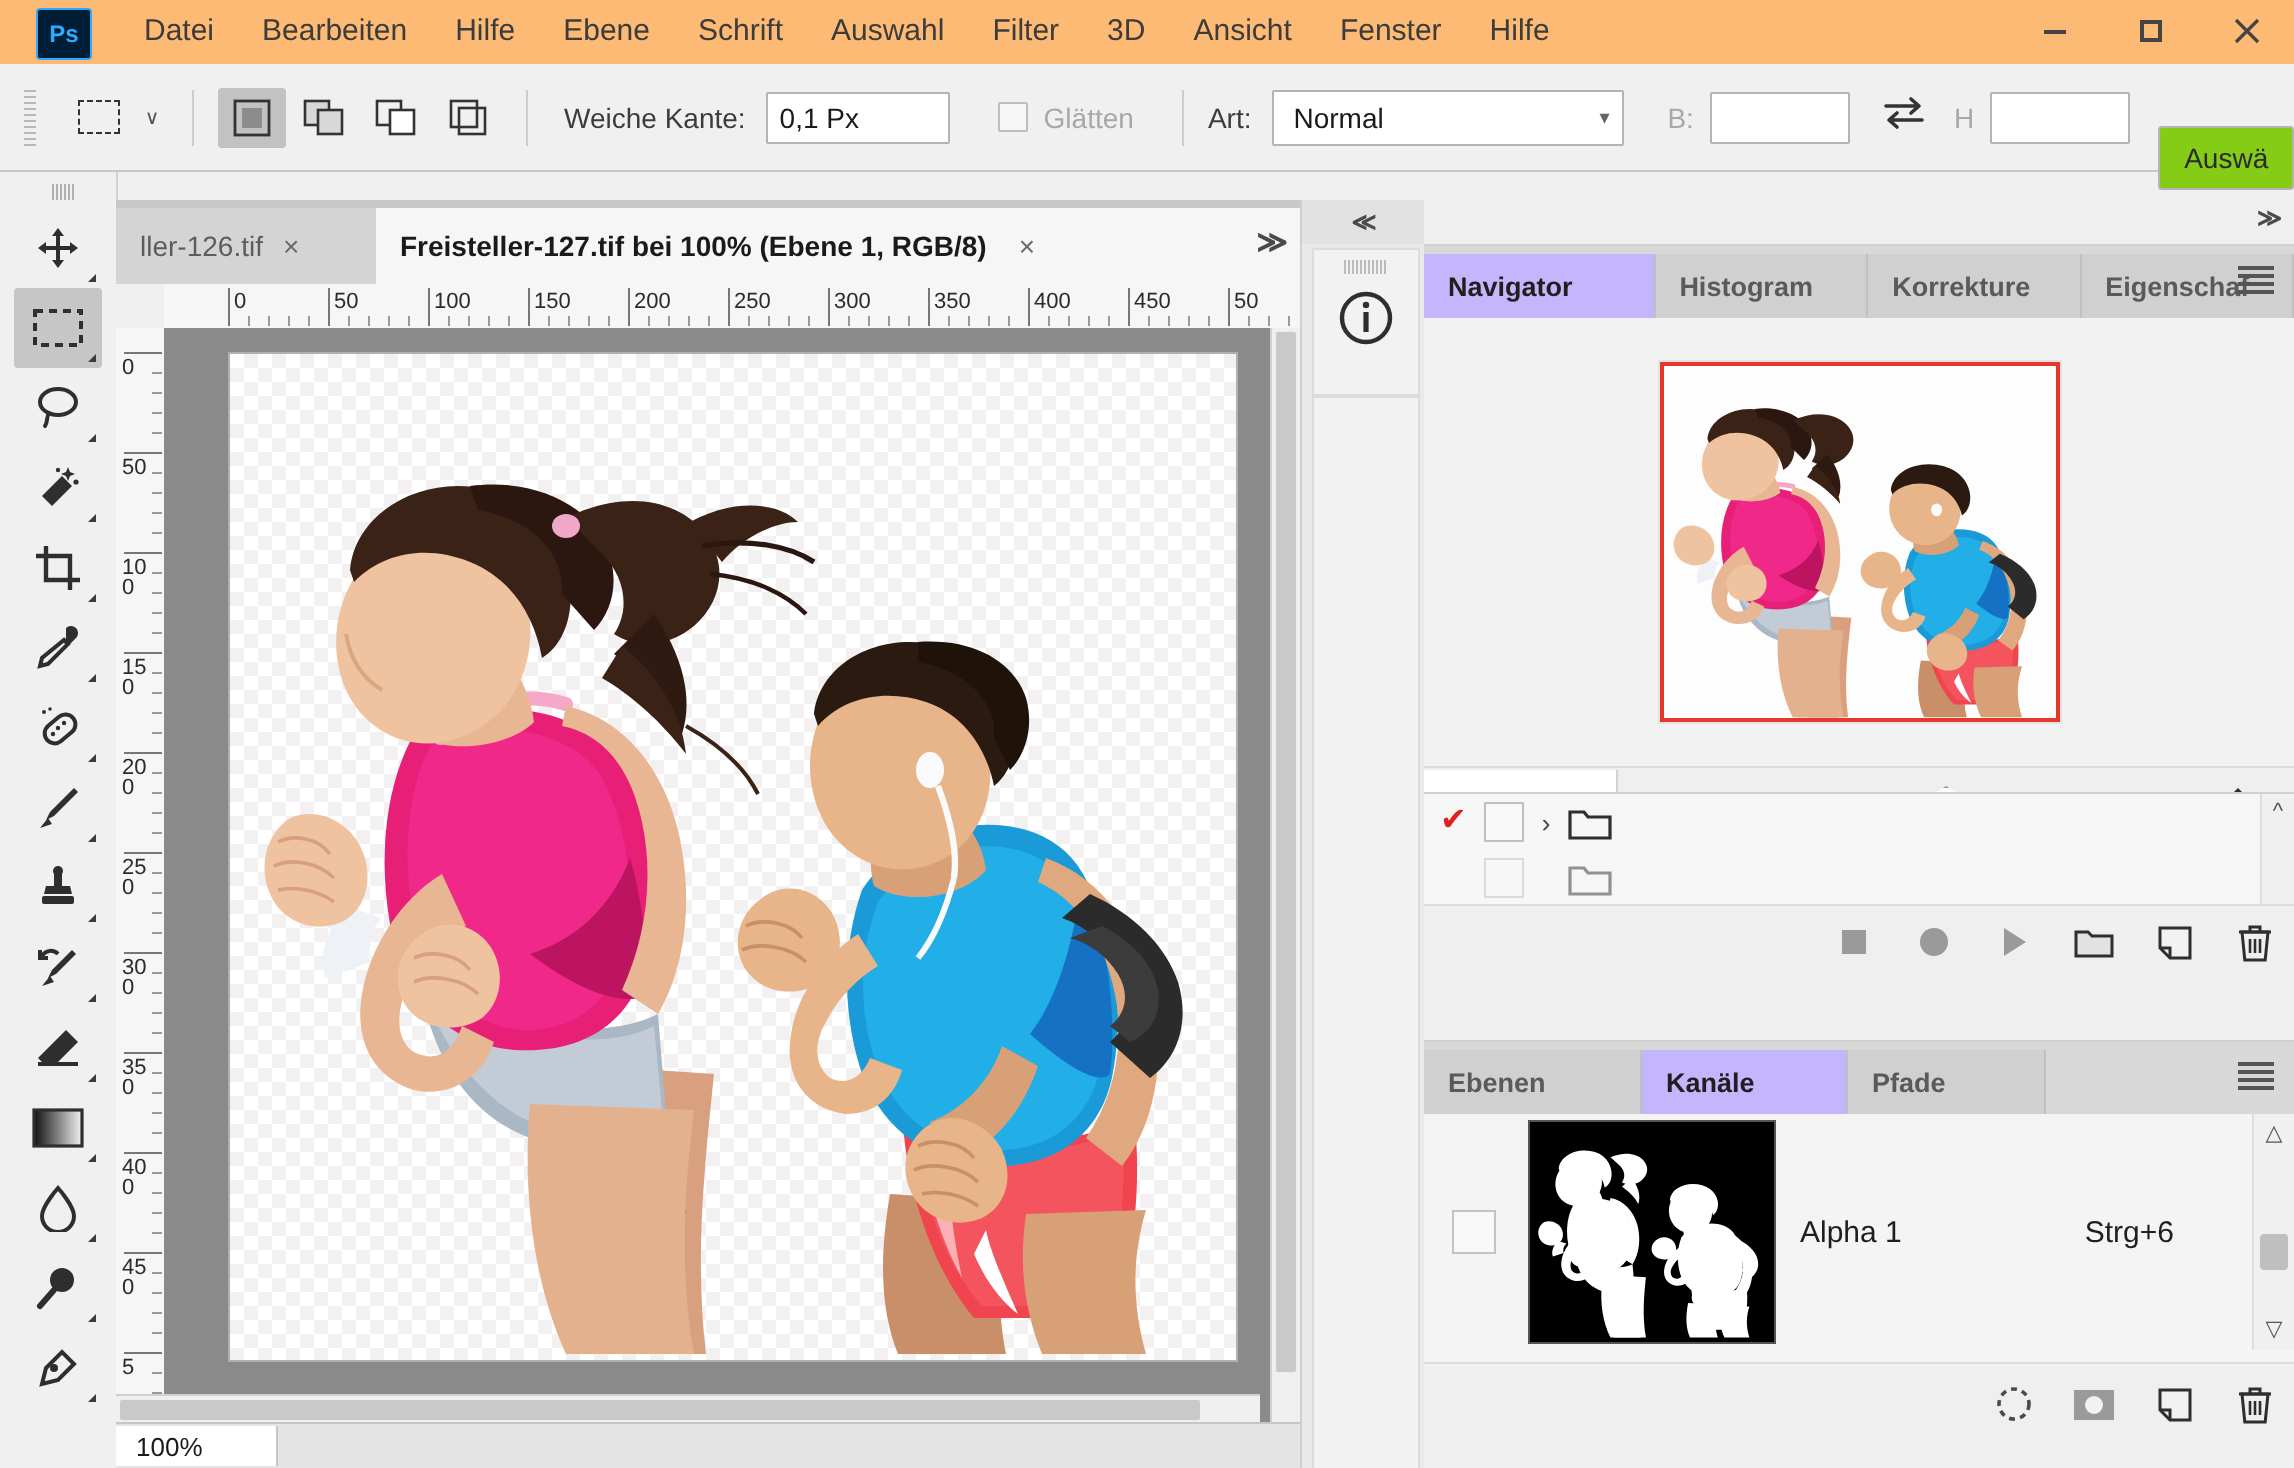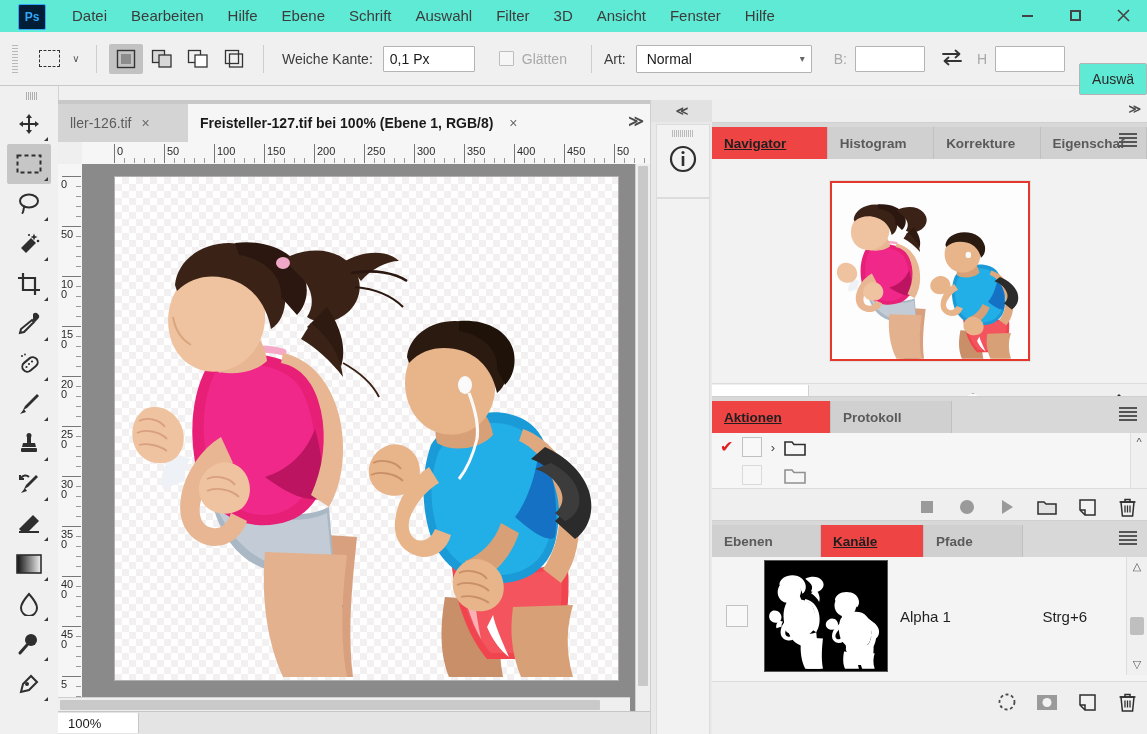--- a/index.html
+++ b/index.html
@@ -5,21 +5,21 @@
   html,body{margin:0;padding:0;}
   body{
     width:1147px;height:734px;overflow:hidden;
     font-family:"Liberation Sans", sans-serif;
     background:#f0f0f0;
     -webkit-font-smoothing:antialiased;
   }
   #app{position:relative;width:1147px;height:734px;}
 
   
-  .menubar{position:absolute;left:0;top:0;width:1147px;height:32px;background:#5eead4;border-bottom:1px solid #dcdcdc;}
+  .menubar{position:absolute;left:0;top:0;width:1147px;height:32px;background:#fdba74;border-bottom:1px solid #dcdcdc;}
   .ps-logo{position:absolute;left:18px;top:4px;width:26px;height:24px;background:#001e36;border:1px solid #31a8ff;border-radius:2px;
            color:#31a8ff;font-size:12px;font-weight:bold;line-height:24px;text-align:center;font-family:"Liberation Sans",sans-serif;}
   .menuitems{position:absolute;left:60px;top:0;height:32px;display:flex;align-items:center;}
   .menuitem{padding:0 12px;font-size:15px;color:#3c3c3c;line-height:32px;cursor:default;white-space:nowrap;}
   .winbtns{position:absolute;right:0;top:0;height:32px;display:flex;}
   .winbtn{width:48px;height:31px;display:flex;align-items:center;justify-content:center;color:#444;font-size:13px;}
   .winbtn svg{display:block;}
 
   
   .optionsbar{position:absolute;left:0;top:32px;width:1147px;height:53px;background:#f0f0f0;border-bottom:1px solid #c8c8c8;}
@@ -34,21 +34,21 @@
   .boolbtn{width:34px;height:30px;display:flex;align-items:center;justify-content:center;border-radius:2px;}
   .boolbtn.active{background:#c2c2c2;}
   .lbl{font-size:14px;color:#3c3c3c;white-space:nowrap;}
   .lbl.dim{color:#a8a8a8;}
   .txtbox{height:24px;background:#fff;border:1px solid #b4b4b4;border-radius:1px;display:flex;align-items:center;
           padding:0 6px;font-size:14px;color:#1a1a1a;}
   .chk{width:13px;height:13px;border:1px solid #bdbdbd;background:#f6f6f6;border-radius:1px;}
   .selbox{height:26px;background:#fff;border:1px solid #b4b4b4;border-radius:1px;display:flex;align-items:center;
           justify-content:space-between;padding:0 6px 0 10px;font-size:14px;color:#1a1a1a;}
   .selbox .sc{font-size:10px;color:#666;margin-left:10px;}
-  .btn-outline{height:30px;background:#5eead4;border:1px solid #b4b4b4;border-radius:2px;display:flex;align-items:center;
+  .btn-outline{height:30px;background:#84cc16;border:1px solid #b4b4b4;border-radius:2px;display:flex;align-items:center;
                padding:0 12px;font-size:14px;color:#2a2a2a;white-space:nowrap;overflow:hidden;margin-top:40px;}
 
   
   .toolbar{position:absolute;left:0;top:86px;width:58px;height:648px;background:#f0f0f0;border-right:1px solid #d2d2d2;}
   .tb-grip{position:absolute;left:26px;top:6px;width:12px;height:8px;
            background:repeating-linear-gradient(to right,#b0b0b0 0 1px,transparent 1px 2px);}
   .tool{position:relative;width:44px;height:40px;margin:0 auto;display:flex;align-items:center;justify-content:center;border-radius:2px;}
   .tool.active{background:#c6c6c6;}
   .tool .tri{position:absolute;right:3px;bottom:3px;width:0;height:0;border-left:4px solid transparent;border-bottom:4px solid #3a3a3a;}
   .tool svg{display:block;}
@@ -93,21 +93,21 @@
                     background:repeating-linear-gradient(to right,#bbb 0 1px,transparent 1px 2px);}
   .rail-card2{position:absolute;left:5px;top:98px;width:52px;height:560px;background:#f2f2f2;border:1px solid #dcdcdc;}
 
   
   .rightdock{position:absolute;left:712px;top:100px;width:435px;height:634px;background:#efefef;}
   .dock-collapse{position:absolute;right:6px;top:2px;font-size:12px;color:#4a4a4a;font-weight:bold;}
   .panel{position:absolute;left:0;background:#efefef;border-top:1px solid #d0d0d0;}
   .ptabs{position:relative;height:36px;background:#d8d8d8;display:flex;align-items:flex-end;}
   .ptab{height:32px;display:flex;align-items:center;padding:0 12px;font-size:13.5px;font-weight:bold;color:#5a5a5a;
         background:#d0d0d0;border-right:1px solid #c0c0c0;white-space:nowrap;overflow:hidden;}
-  .ptab.active{background:#ef4444;color:#1f1f1f;text-decoration:underline;}
+  .ptab.active{background:#c4b5fd;color:#1f1f1f;}
   .pmenu{position:absolute;right:10px;top:10px;width:18px;height:14px;
          background:repeating-linear-gradient(to bottom,#555 0 2px,transparent 2px 4px);}
   .navbody{position:relative;height:224px;background:#f2f2f2;display:flex;align-items:center;justify-content:center;}
   .navthumb{position:relative;width:200px;height:180px;background:#fff;border:1px solid #e3e3e3;}
   .navview{position:absolute;left:0;top:0;width:200px;height:180px;border:2px solid #e5372c;box-sizing:border-box;}
   .navfooter{position:relative;height:34px;background:#efefef;display:flex;align-items:center;border-top:1px solid #dcdcdc;}
   .navzoom{width:86px;height:32px;background:#fff;border-right:1px solid #d2d2d2;display:flex;align-items:center;padding-left:10px;font-size:14px;color:#1a1a1a;}
   .mtn{width:0;height:0;border-left:11px solid transparent;border-right:11px solid transparent;border-bottom:11px solid #2e2e2e;}
   .mtn.big{border-left-width:15px;border-right-width:15px;border-bottom-width:15px;}
   .navslider{position:relative;flex:1;height:32px;display:flex;align-items:center;}
@@ -729,25 +729,20 @@
           <div class="navtrack"></div>
           <div class="navknob"></div>
         </div>
         <div style="width:56px;display:flex;align-items:center;justify-content:center;">
           <div class="mtn big"></div>
         </div>
       </div>
     </div>
 
     <div class="panel" style="top:296px;width:435px;height:128px;">
-      <div class="ptabs">
-        <div class="ptab active" style="width:94px;">Aktionen</div>
-        <div class="ptab" style="width:96px;">Protokoll</div>
-        <div class="pmenu"></div>
-      </div>
 
       <div class="actlist">
         <div class="actrow">
           <div class="redcheck">✔</div>
           <div class="smallbox"></div>
           <div class="chevr">›</div>
           <div class="folder">
             <svg width="22" height="17" viewBox="0 0 22 17">
                 <path d="M1 3 h7 l2 2.5 h11 V16 H1 Z" fill="none" stroke="#2e2e2e" stroke-width="1.6"></path>
               </svg>

